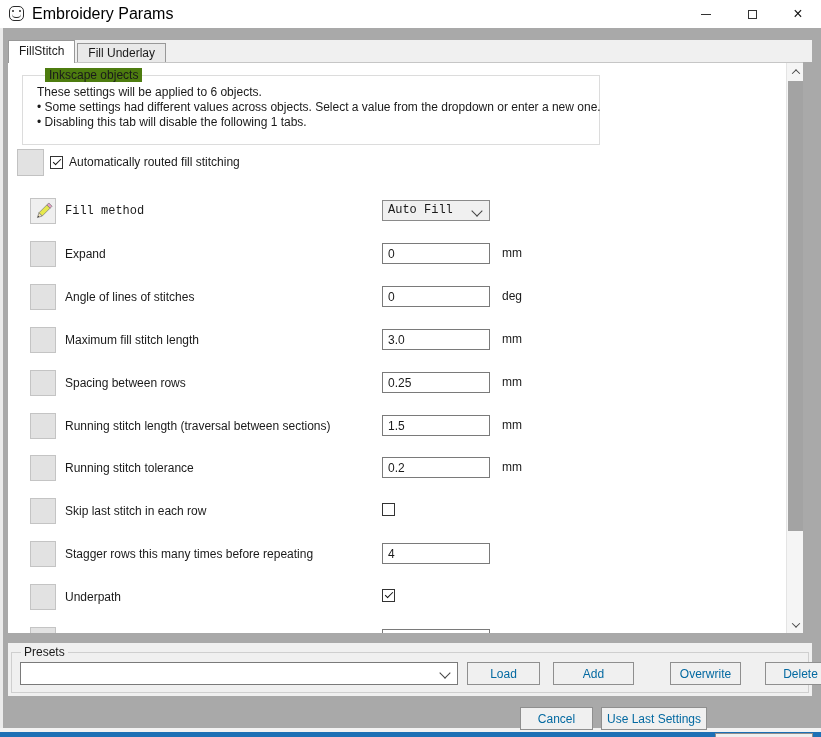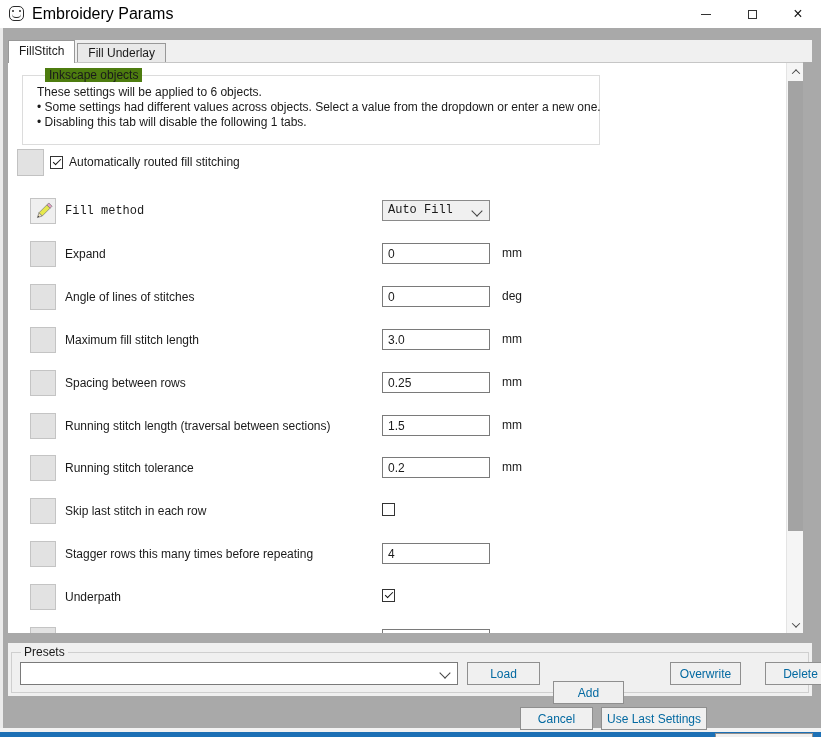--- a/index.html
+++ b/index.html
@@ -208,21 +208,21 @@
 
 <div class="presets-panel">
   <span class="presets-title">Presets</span>
   <div class="presets-border"></div>
   <div class="combobox">
     <span></span>
     <span class="chev"></span>
   </div>
 
 <button class="btn" style="left: 459px; width: 73px;">Load</button>
-    <button class="btn" style="left: 545px; width: 71px; margin-top: 19px;">Add</button>
+    <button class="btn" style="left: 545px; width: 81px;">Add</button>
     <button class="btn" style="left: 629px; width: 71px; margin-left: 33px;">Overwrite</button>
     <button class="btn" style="left: 713px; width: 71px; margin-left: 44px;">Delete</button>
   </div>
 
 <div class="bottom-light"></div>
 <div class="bottom-blue" style="background: rgb(29, 112, 181);"></div>
 
 <button class="btn footer-btn" style="left: 520px; width: 73px;">Cancel</button>
 <button class="btn footer-btn" style="left: 601px; width: 106px;">Use Last Settings</button>
 <button class="btn footer-btn" style="left: 715px; width: 98px; margin-top: 26px;">Apply and Quit</button>

